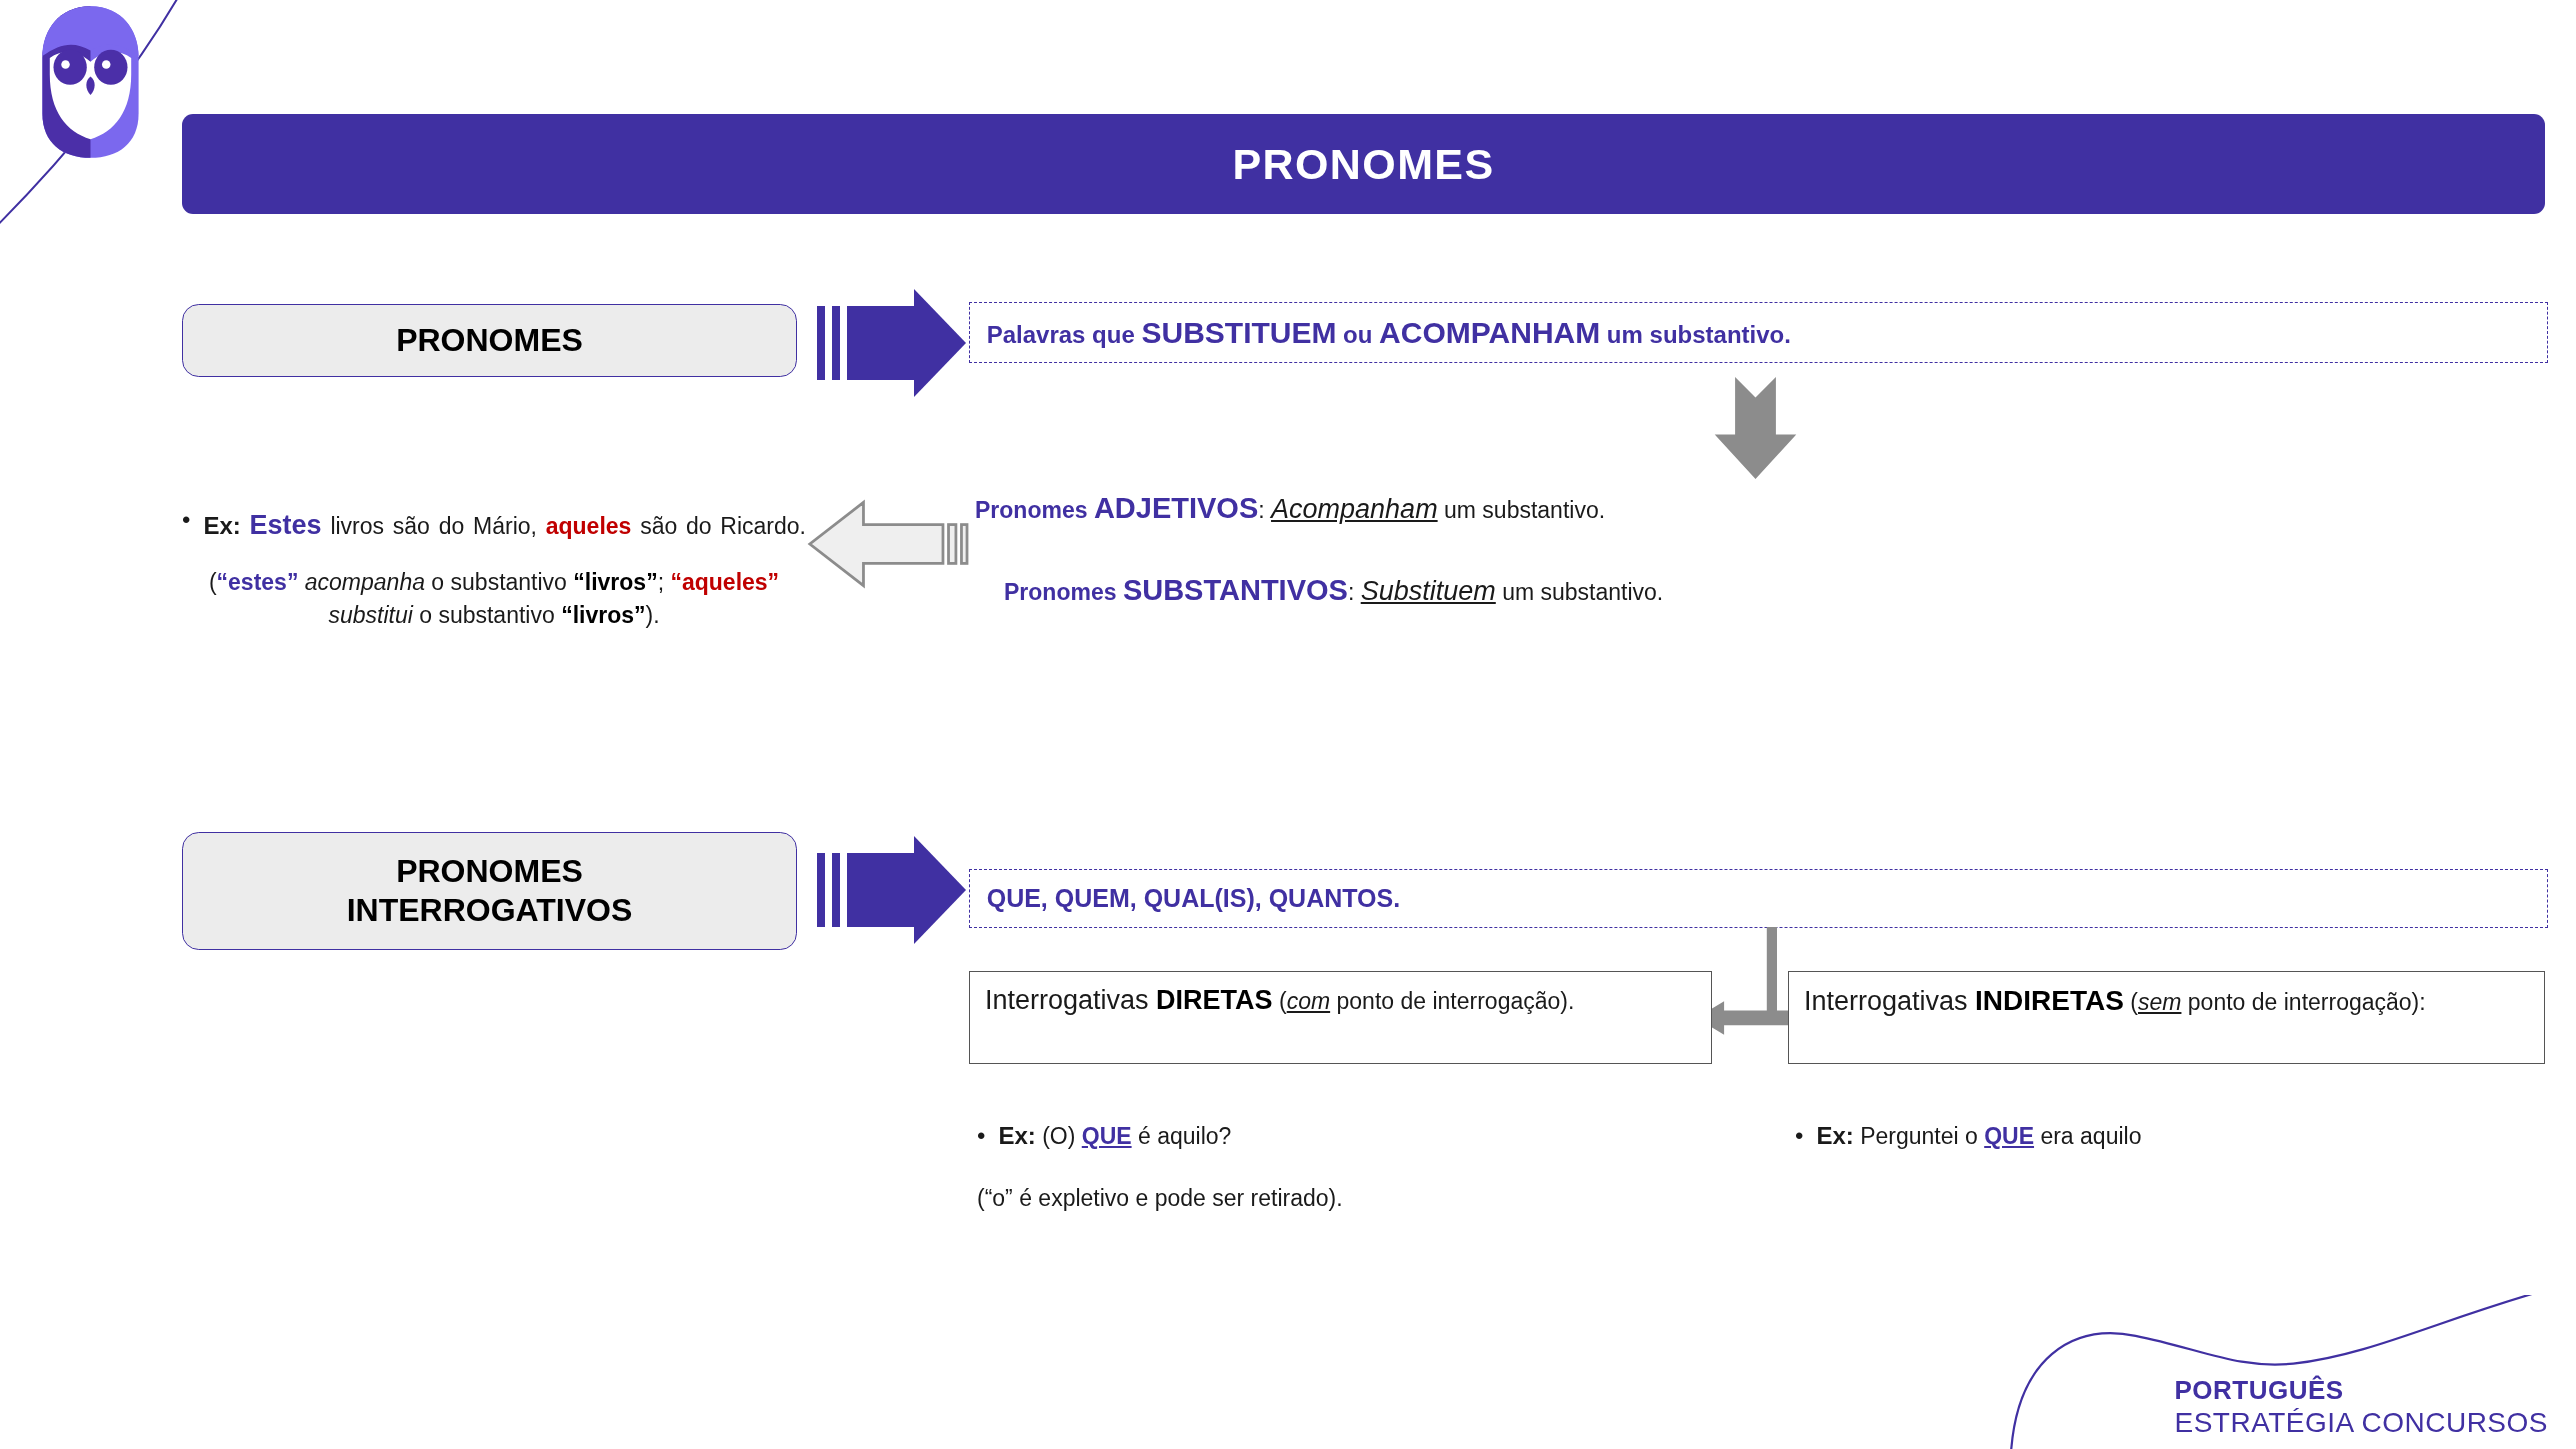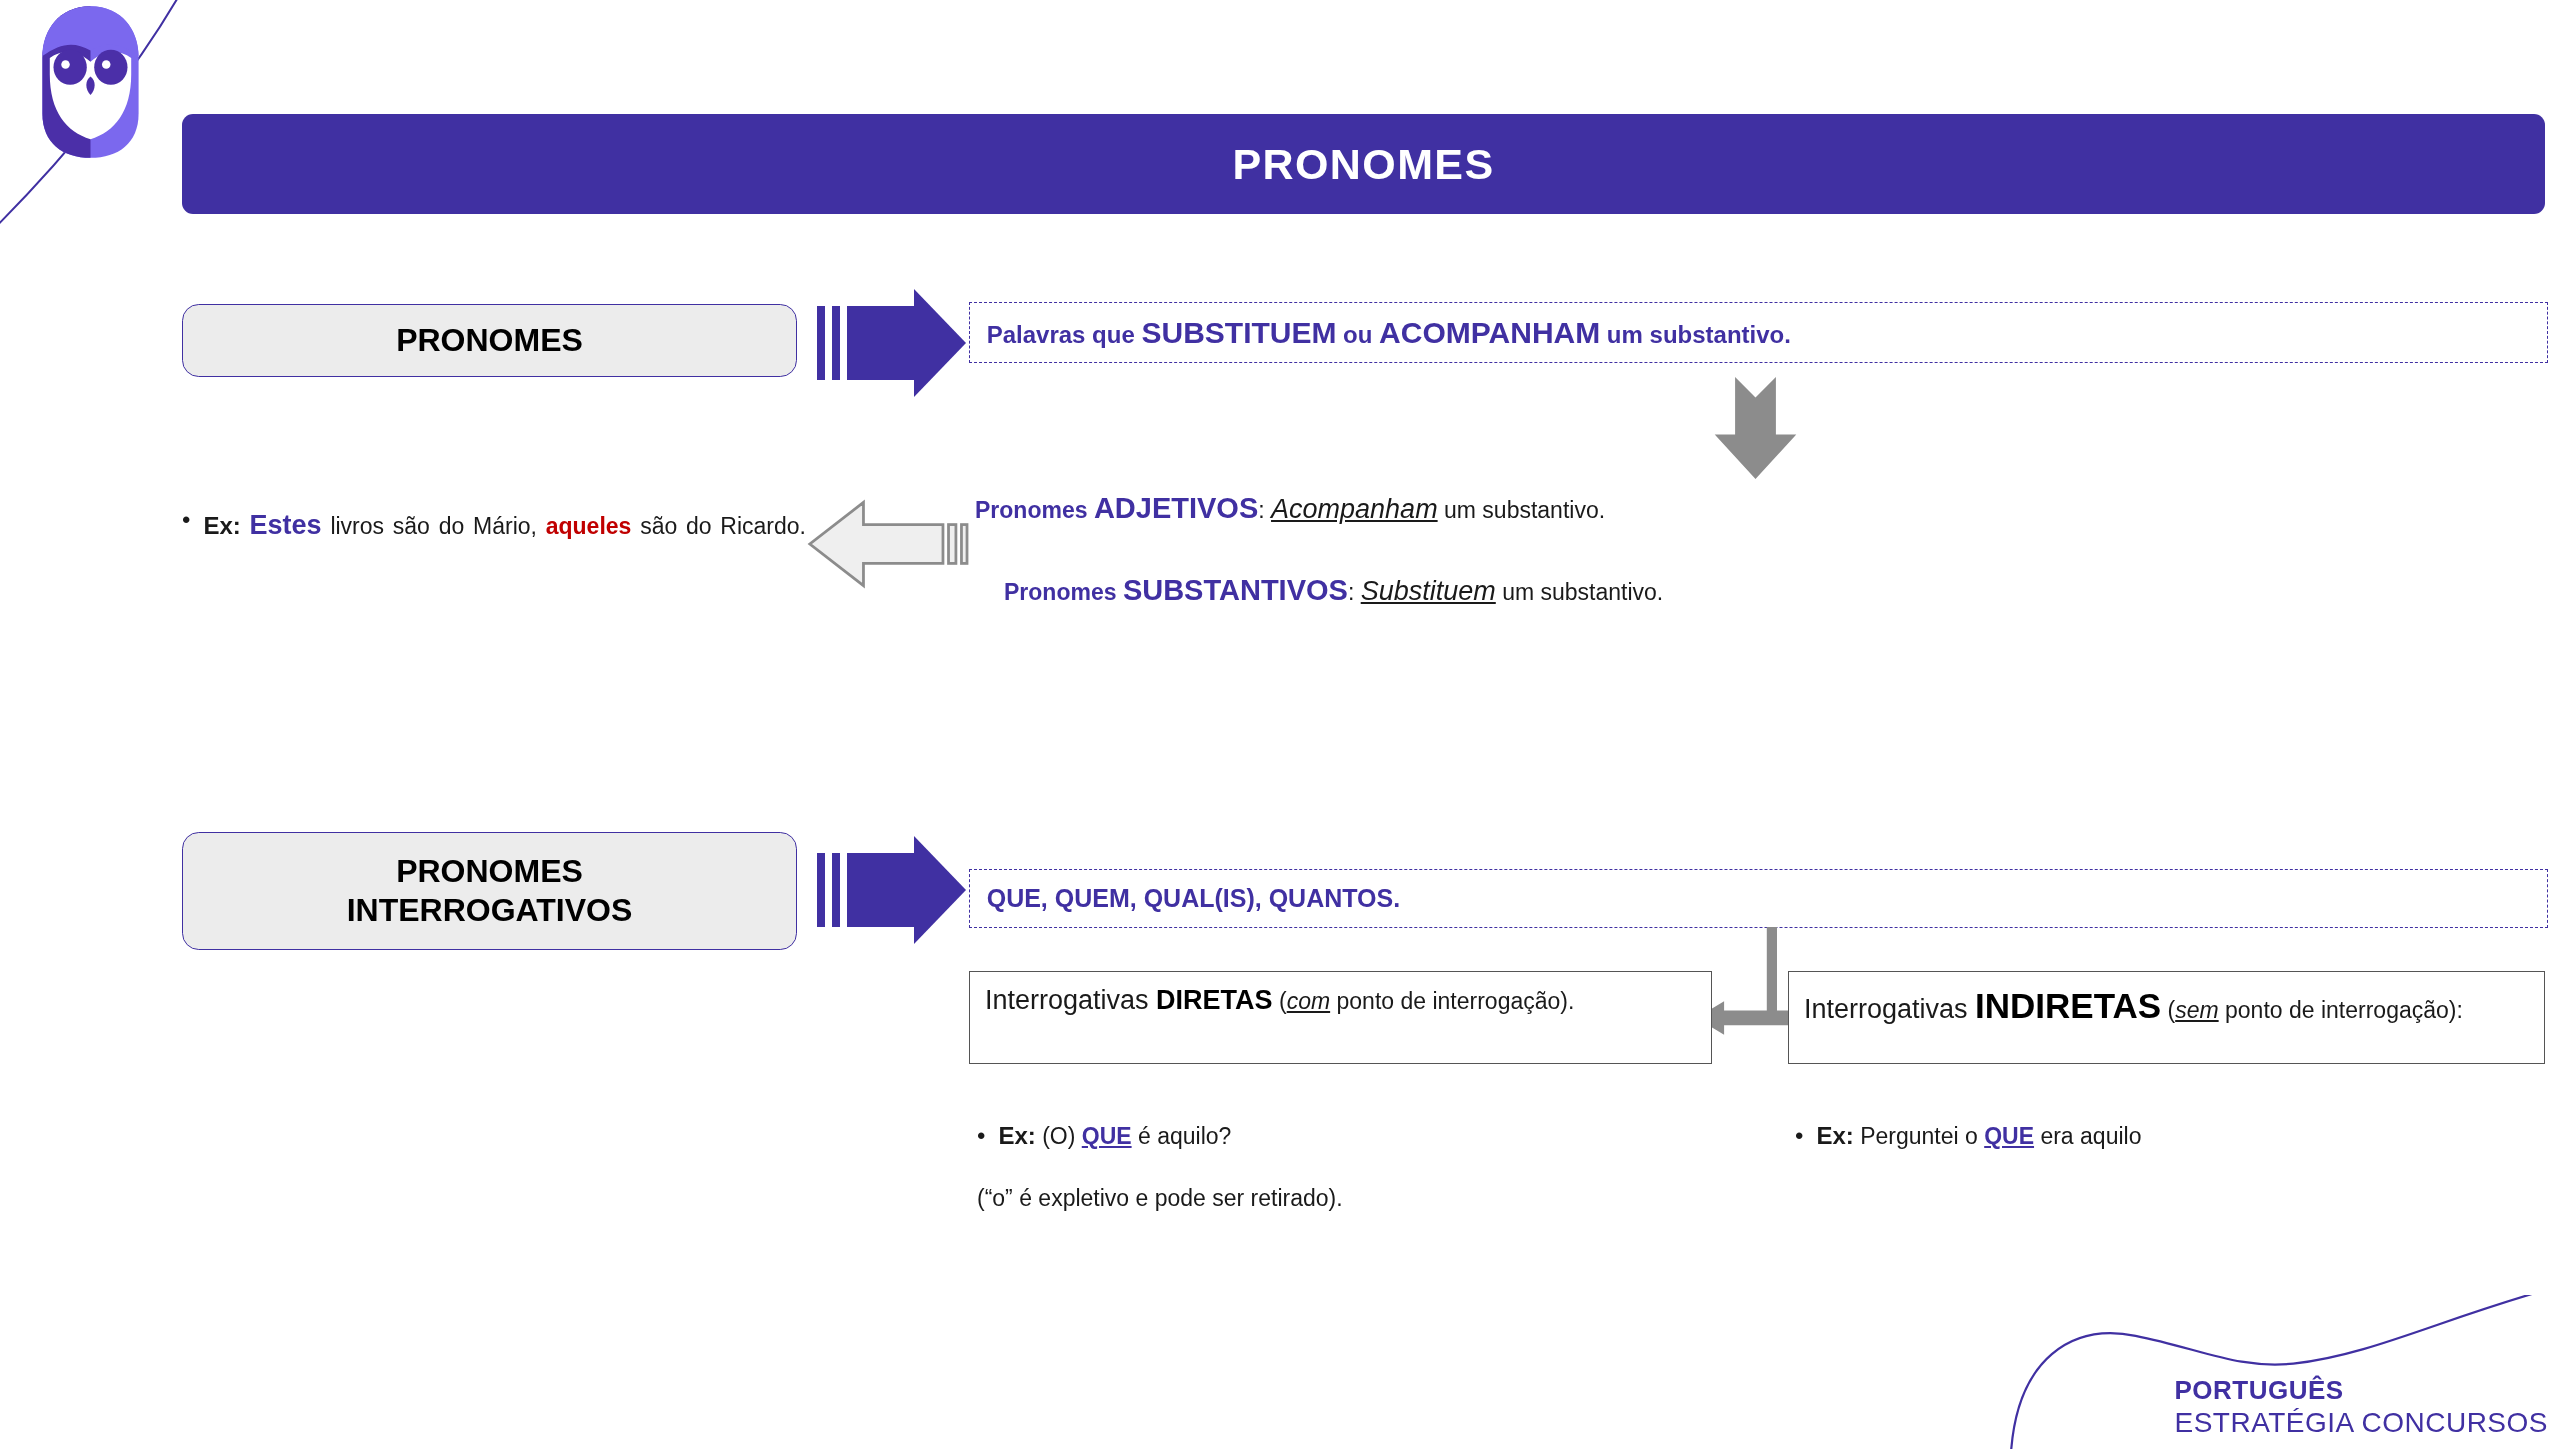--- a/index.html
+++ b/index.html
@@ -174,20 +174,21 @@
   <path d="M64 8 L64 32 L150 32 L150 74 L64 74 L64 98 L6 53 Z" fill="#EFEFEF" stroke="#8C8C8C" stroke-width="3"></path>
   <rect x="156" y="32" width="8" height="42" fill="#EFEFEF" stroke="#8C8C8C" stroke-width="3"></rect>
   <rect x="170" y="32" width="6" height="42" fill="#EFEFEF" stroke="#8C8C8C" stroke-width="3"></rect>
 </svg>
 
 <div id="ex-block" class="txt">
   <div id="ex-line1">
     <span class="bullet">•</span>
     <span class="body-t"><span class="cap-b">Ex:</span> <span class="purple cap">Estes</span><span> livros são do Mário, </span><span class="red">aqueles</span><span> são do Ricardo.</span></span>
   </div>
+  <div id="ex-paren"><span>(</span><span class="purple">“estes”</span><span style="font-style:italic"> acompanha</span><span> o substantivo </span><span class="blk-b">“livros”</span><span>; </span><span class="red">“aqueles”</span><span style="font-style:italic"> substitui</span><span> o substantivo </span><span class="blk-b">“livros”</span><span>).</span></div>
 </div>
 
 <div id="label-interrogativos" class="label-box">
   <span>
     <span>PRONOMES</span><br>
     <span>INTERROGATIVOS</span>
   </span>
 </div>
 
 <div class="p-arrow" style="left:817px;top:836px;width:149px;height:108px;">
@@ -204,21 +205,21 @@
 <svg class="deco" style="left:1696px;top:927px;width:149px;height:116px;" viewBox="0 0 160 125">
   <rect x="76" y="0" width="11" height="92" fill="#8C8C8C"></rect>
   <path d="M0 98 L30 80 L30 90 L130 90 L130 80 L160 98 L130 116 L130 106 L30 106 L30 116 Z" fill="#8C8C8C"></path>
 </svg>
 
 <div id="box-diretas" class="wbox">
   <span class="cap">Interrogativas </span><span class="blk-b" style="font-size:27px">DIRETAS</span><span> (</span><span class="it-u">com</span><span> ponto de interrogação).</span>
 </div>
 
 <div id="box-indiretas" class="wbox">
-  <span class="cap">Interrogativas </span><span class="blk-b" style="font-size:35px">INDIRETAS</span><span> (</span><span class="it-u">sem</span><span> ponto de interrogação):</span>
+  <span class="cap">Interrogativas </span><span class="blk-b" style="font-size:28px">INDIRETAS</span><span> (</span><span class="it-u">sem</span><span> ponto de interrogação):</span>
 </div>
 
 <div id="ex-diretas" class="ex2">
   <div class="row">
     <span class="bullet">•</span>
     <span><span class="cap-b">Ex:</span><span> (O) </span><span class="purple u">QUE</span><span> é aquilo?</span></span>
   </div>
   <div class="note">(“o” é expletivo e pode ser retirado).</div>
 </div>
 

